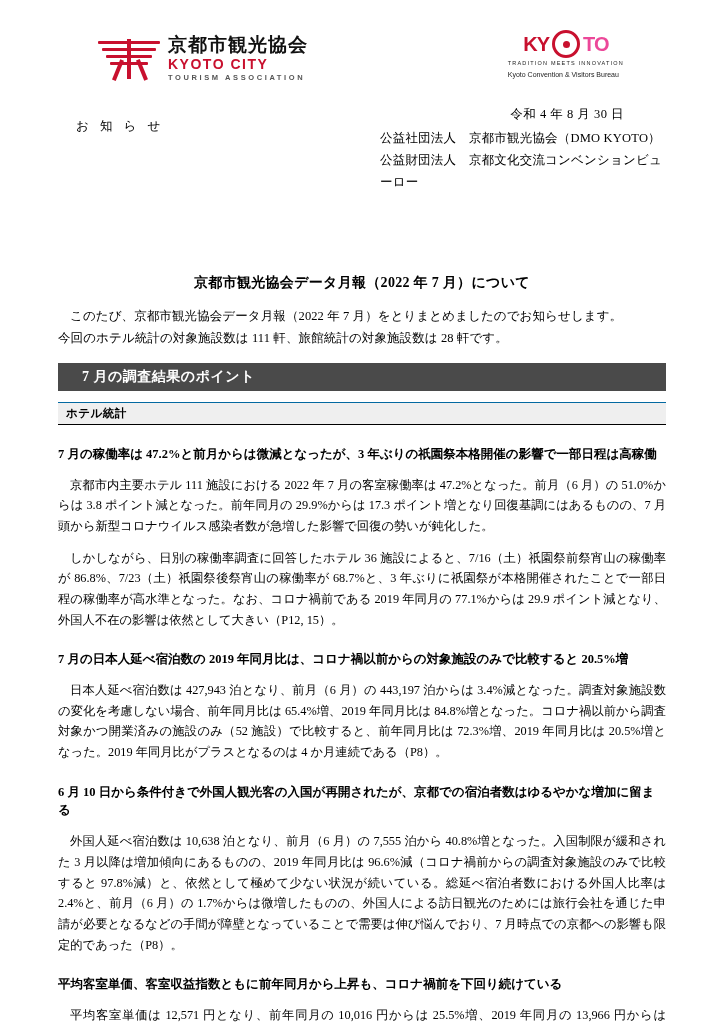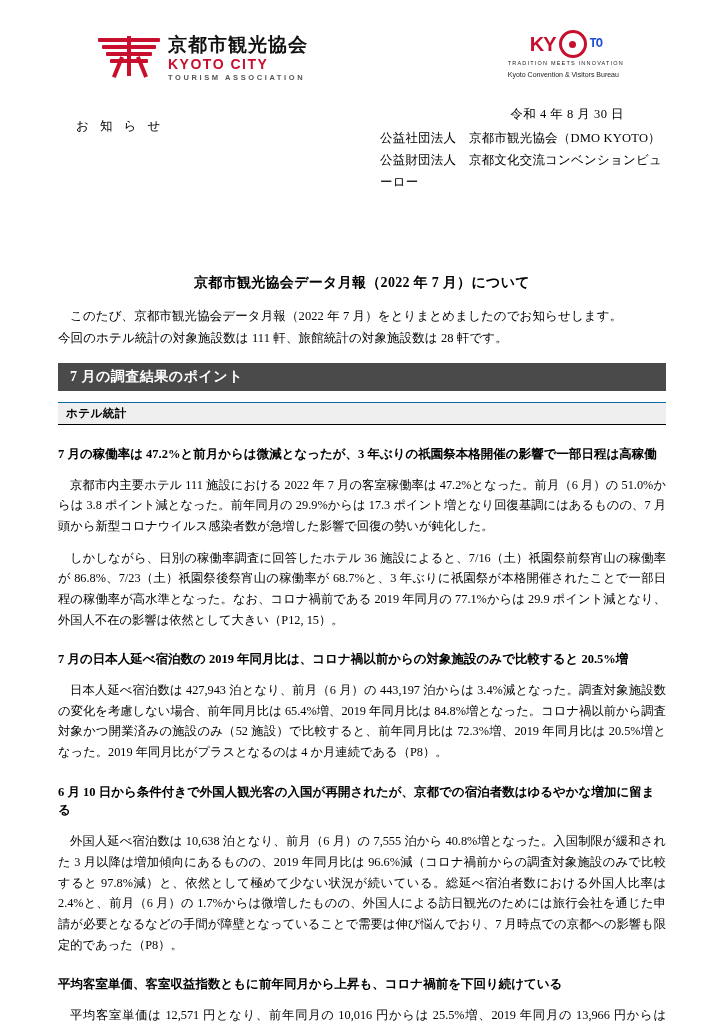--- a/index.html
+++ b/index.html
@@ -26,20 +26,21 @@
   
   .header {
     position: relative;
     height: 96px;
   }
   .logo-kyoto-city {
     position: absolute;
     left: 40px;
     top: 34px;
     display: flex;
+    align-items: center;
     gap: 8px;
   }
   .kc-mark {
     width: 62px;
     height: 44px;
     position: relative;
   }
   .kc-mark .bar {
     position: absolute;
     left: 0;
@@ -124,24 +125,24 @@
     position: absolute;
     left: 50%;
     top: 50%;
     width: 7px;
     height: 7px;
     margin: -3.5px 0 0 -3.5px;
     background: #c8102e;
     border-radius: 50%;
   }
   .kcvb-to {
-    font-family: Liberation Mono, monospace;
-    font-size: 12px;
-    font-weight: bold;
-    color: #1d4ed8;
+    font-family: Liberation Sans, sans-serif;
+    font-size: 20px;
+    font-weight: bold;
+    color: #ec4899;
     letter-spacing: -1px;
   }
   .kcvb-tagline {
     font-family: "Liberation Sans", sans-serif;
     font-size: 5.5px;
     letter-spacing: 1.2px;
     color: #222;
     margin-top: 2px;
   }
   .kcvb-caption {
@@ -195,21 +196,21 @@
   .intro p { margin: 0; }
   .indent1 { text-indent: 12px; }
 
   
   .section-bar {
     margin-top: 14px;
     background: #4a4a4a;
     color: #ffffff;
     font-weight: bold;
     font-size: 14px;
-    padding: 5px 12px;
+    padding: 5px 24px;
     letter-spacing: 0.5px;
   }
 
   .subsection {
     margin-top: 11px;
     border-top: 1px solid #0369a1;
     border-bottom: 1px solid #000;
     background: #efefef;
     font-weight: bold;
     font-size: 11.5px;

